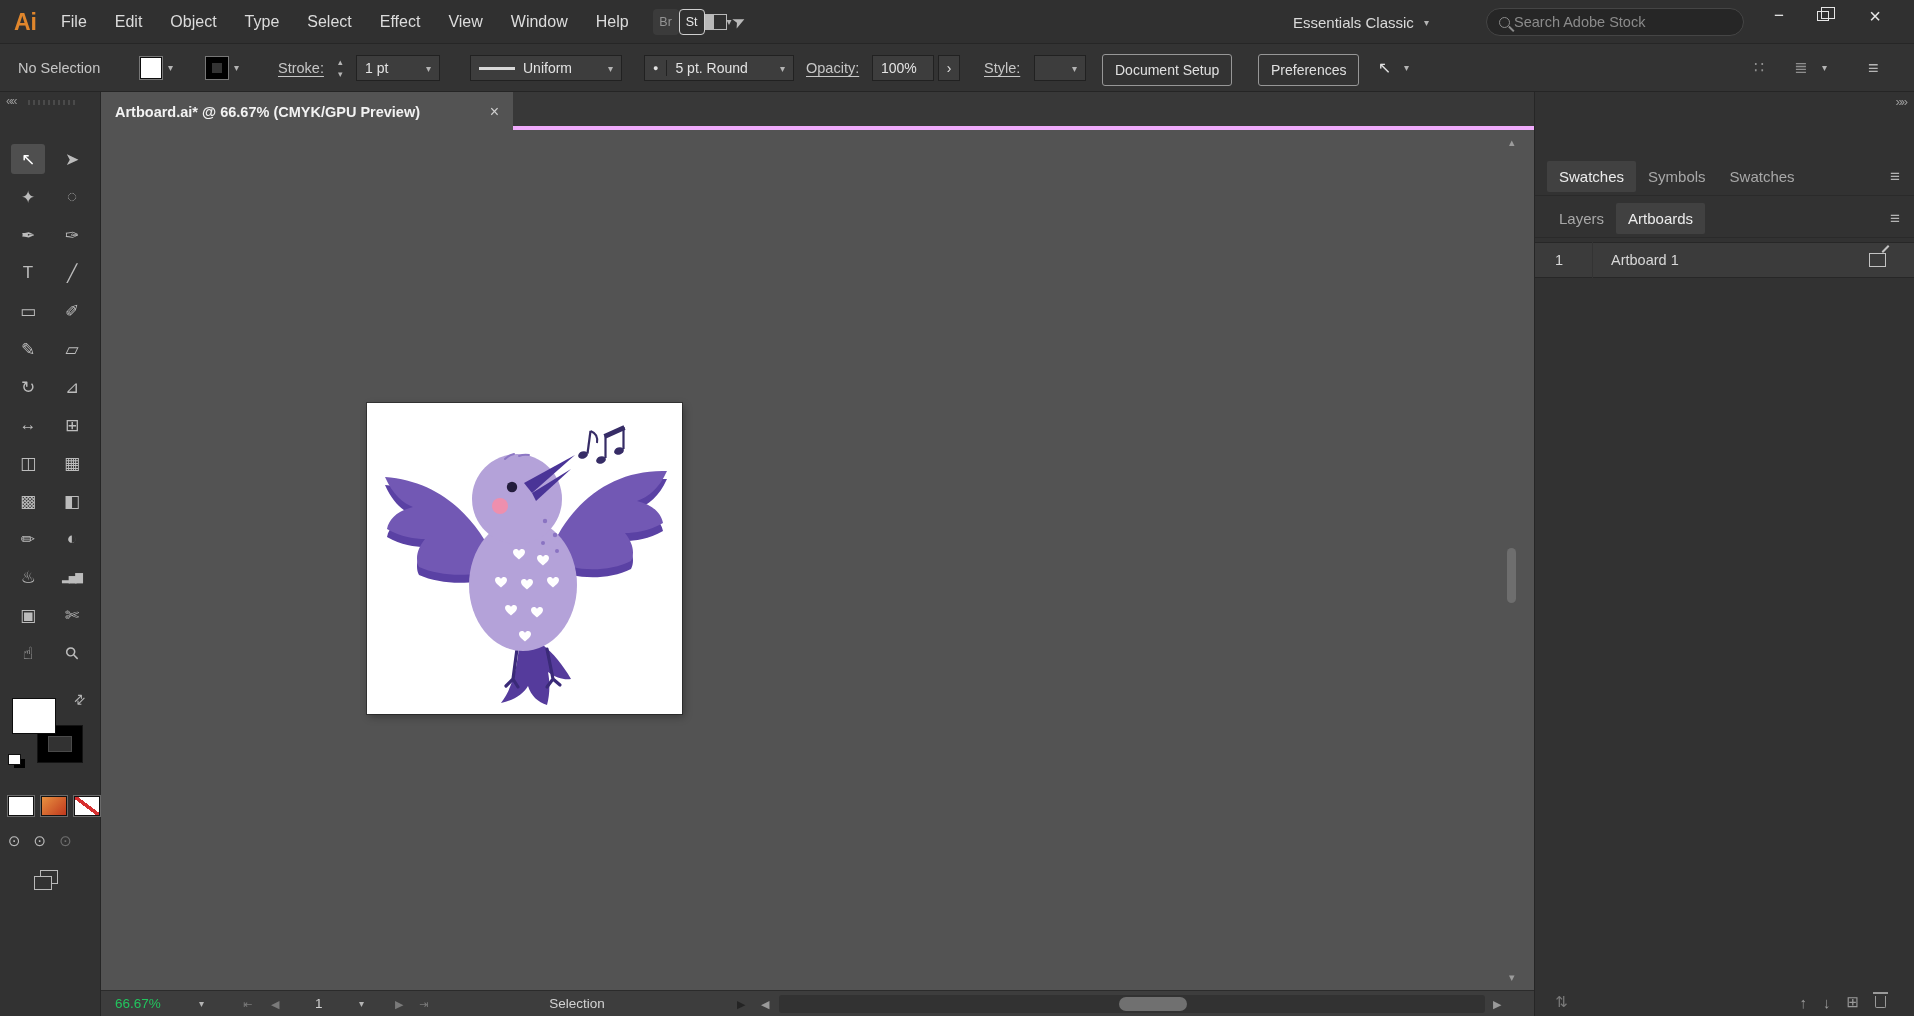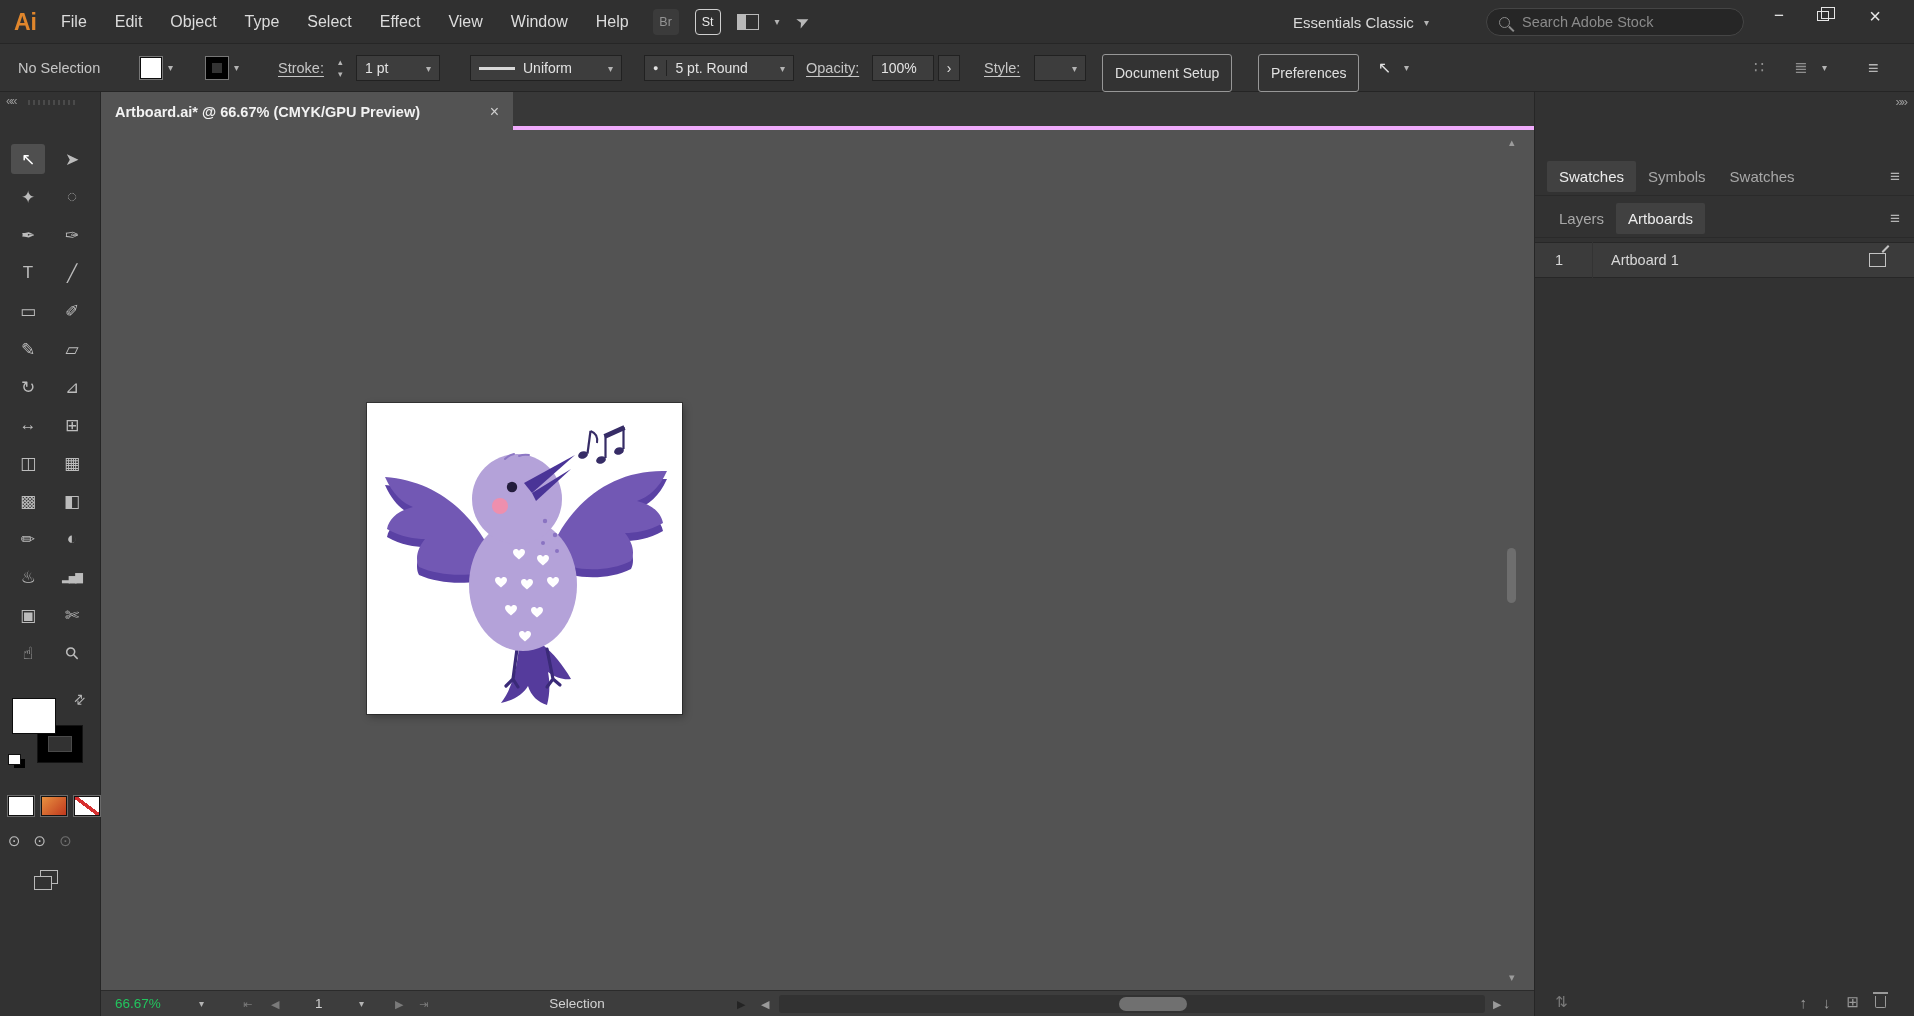--- a/index.html
+++ b/index.html
@@ -4,50 +4,50 @@
 <style>
   * { margin:0; padding:0; box-sizing:border-box; }
   html,body { width:1914px; height:1016px; }
   body { position:relative; background:#323232; overflow:hidden;
          font-family:"Liberation Sans","DejaVu Sans",sans-serif; color:#c9c9c9; }
 
   
   #menubar { position:absolute; left:0; top:0; width:1914px; height:44px; background:#303030; border-bottom:1px solid #262626; display:flex; align-items:center; }
   .ai-logo { color:#e0862c; font-size:23px; font-weight:700; padding:0 10px 0 14px; line-height:44px; }
   .menu { display:inline-block; padding:0 14px; font-size:16px; color:#dcdcdc; line-height:44px; }
-  .mb-icons { display:flex; align-items:center; gap:16px; margin-left:10px; }
+  .mb-icons { display:flex; align-items:center; margin-left:10px; }
   .appicon { width:26px; height:26px; border-radius:4px; font-size:12.5px; display:flex; align-items:center; justify-content:center; }
   .bridge { color:#949494; background:#3b3b3b; }
   .stock  { color:#e9e9e9; border:1.5px solid #cfcfcf; }
   .layout-icon { width:22px; height:16px; border:1.5px solid #b9b9b9; background:linear-gradient(90deg,#b9b9b9 0 8px,transparent 8px); }
   .share-icon { font-size:16px; color:#b9b9b9; transform:rotate(-25deg); }
   .caret { font-size:10px; color:#b4b4b4; }
   .workspace { position:absolute; left:1293px; top:0; height:44px; display:flex; align-items:center; gap:10px; font-size:15px; color:#dadada; }
-  .searchbox { position:absolute; left:1486px; top:8px; width:258px; height:28px; background:#262626; border:1px solid #454545; border-radius:14px; display:flex; align-items:center; padding:0 12px; gap:12px; }
+  .searchbox { position:absolute; left:1486px; top:8px; width:258px; height:28px; background:#262626; border:1px solid #454545; border-radius:14px; display:flex; align-items:center; padding:0 12px; gap:4px; }
   .search-icon { width:11px; height:11px; border:1.6px solid #8b8b8b; border-radius:50%; position:relative; flex:none; }
   .search-icon::after { content:""; position:absolute; width:7px; height:1.6px; background:#8b8b8b; transform:rotate(45deg); left:8px; top:10px; }
   .search-input { background:transparent; border:none; outline:none; color:#cfcfcf; font-size:14.5px; width:195px; }
   .search-input::placeholder { color:#8b8b8b; }
   .winbtn { position:absolute; top:2px; width:34px; height:28px; display:flex; align-items:center; justify-content:center; color:#e6e6e6; font-size:17px; }
   .restore-glyph { width:12px; height:10px; border:1.5px solid #e6e6e6; position:relative; background:#303030; }
   .restore-glyph::before { content:""; position:absolute; top:-5px; left:3px; width:12px; height:10px; border:1.5px solid #e6e6e6; }
 
   
   #controlbar { position:absolute; left:0; top:44px; width:1914px; height:48px; background:#333333; border-bottom:1px solid #252525; }
   .cb-label { position:absolute; line-height:48px; font-size:14.5px; color:#c6c6c6; white-space:nowrap; }
   .cb-link { text-decoration:underline; text-underline-offset:3px; }
   .swatch-fill { position:absolute; left:140px; top:13px; width:22px; height:22px; background:#ffffff; border:1px solid #0e0e0e; box-shadow:0 0 0 1px #777777; }
   .swatch-stroke { position:absolute; left:206px; top:13px; width:22px; height:22px; border:6px solid #000000; background:#333333; box-shadow:0 0 0 1px #777777; }
   .cb-caret { position:absolute; top:0; line-height:48px; font-size:10px; color:#b4b4b4; }
   .stepper { position:absolute; left:338px; top:12px; display:flex; flex-direction:column; line-height:12px; font-size:9px; color:#b5b5b5; text-align:center; }
   .field { position:absolute; top:11px; height:26px; background:#3d3d3d; border:1px solid #212121; display:flex; align-items:center; font-size:14px; color:#e3e3e3; padding:0 8px; gap:8px; white-space:nowrap; }
   .field .caret { margin-left:auto; }
   .profile-line { width:36px; height:3px; background:#d8d8d8; flex:none; }
   .field-divider { width:1px; height:16px; background:#222222; }
-  .btn { position:absolute; top:10px; height:38px; border:1px solid #979797; border-radius:3px; color:#e0e0e0; font-size:14px; display:flex; align-items:center; justify-content:center; padding:0 12px; white-space:nowrap;text-align:right; }
+  .btn { position:absolute; top:10px; height:32px; border:1px solid #979797; border-radius:3px; color:#e0e0e0; font-size:14px; display:flex; align-items:center; justify-content:center; padding:0 12px; white-space:nowrap;text-align:right; }
   .cb-righticon { position:absolute; top:0; line-height:48px; color:#8f8f8f; font-size:16px; }
 
   
   #toolbar { position:absolute; left:0; top:92px; width:101px; height:924px; background:#323232; border-right:1px solid #262626; }
   .tb-collapse { position:absolute; left:6px; top:2px; font-size:12px; color:#9a9a9a; letter-spacing:-2px; }
   .tb-grip { position:absolute; left:28px; top:8px; width:48px; height:5px; background:repeating-linear-gradient(90deg,#4a4a4a 0 2px,transparent 2px 5px); }
   .tools { position:absolute; left:6px; top:48px; width:88px; display:grid; grid-template-columns:44px 44px; grid-auto-rows:38px; justify-items:center; align-items:center; }
   .tool { width:34px; height:30px; display:flex; align-items:center; justify-content:center; font-size:17px; color:#bcbcbc; border-radius:3px; }
   .tool.sel { background:#4f4f4f; color:#ffffff; }
   .tool.small { font-size:10px; letter-spacing:-1px; }

